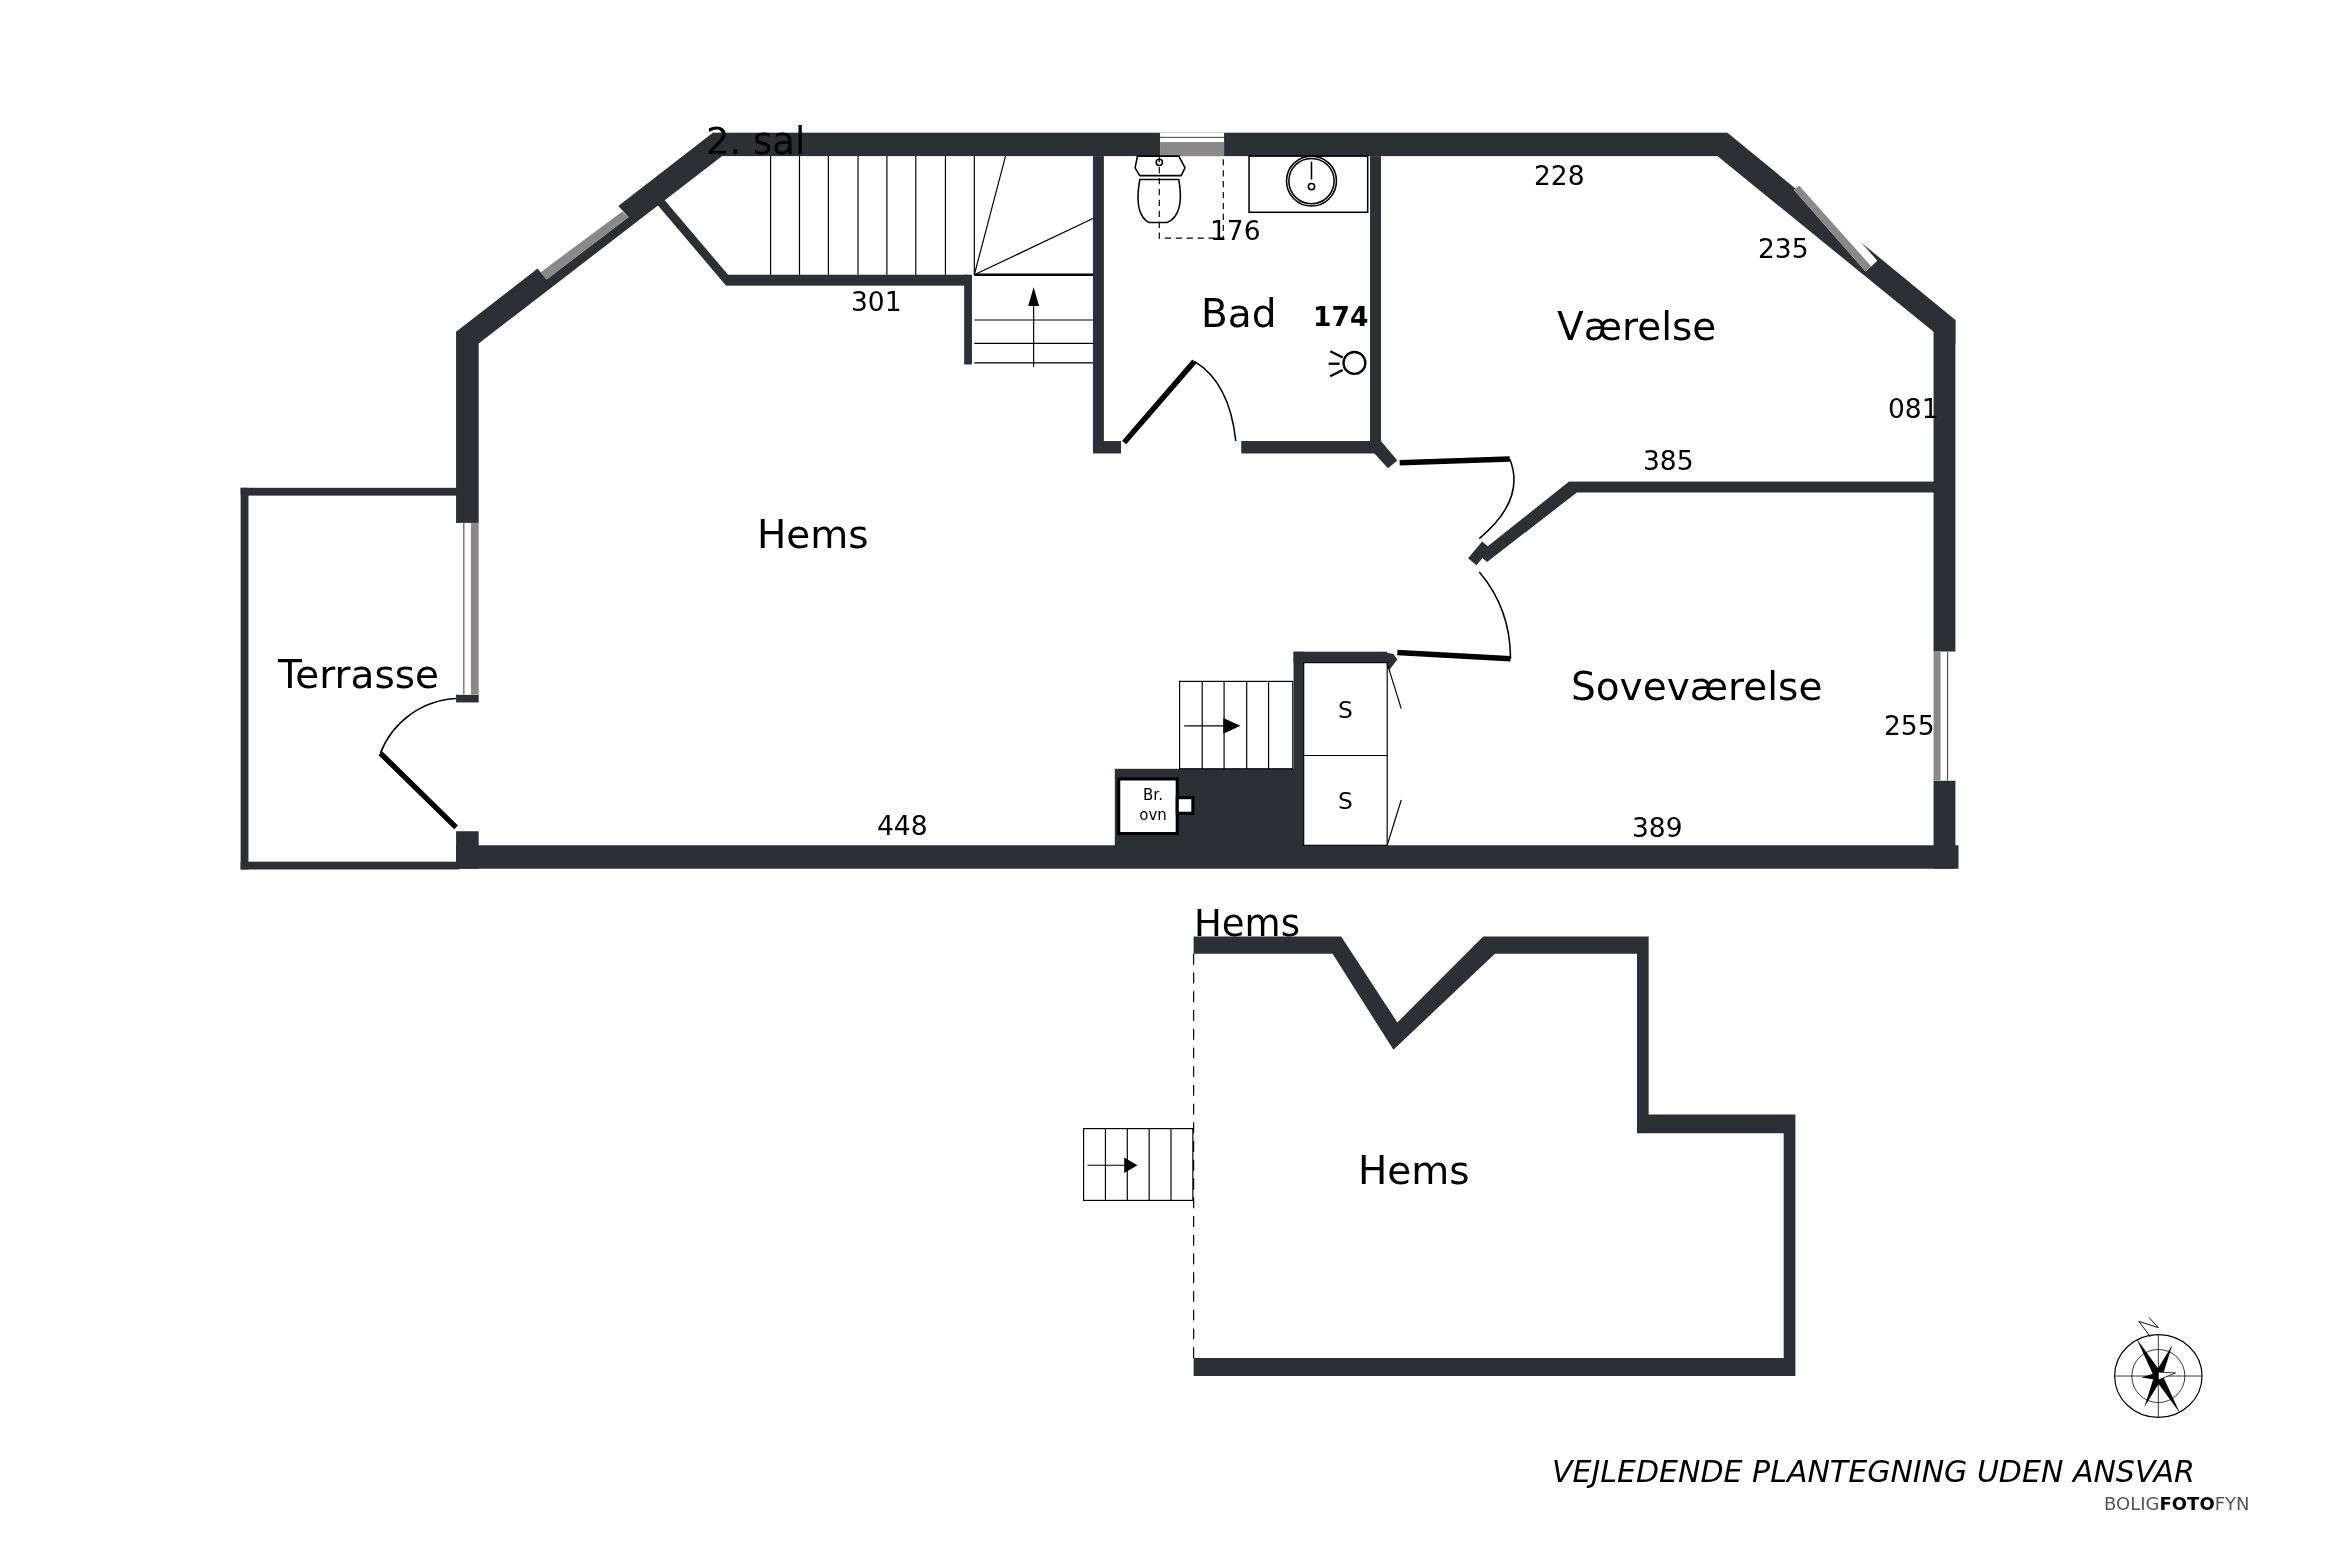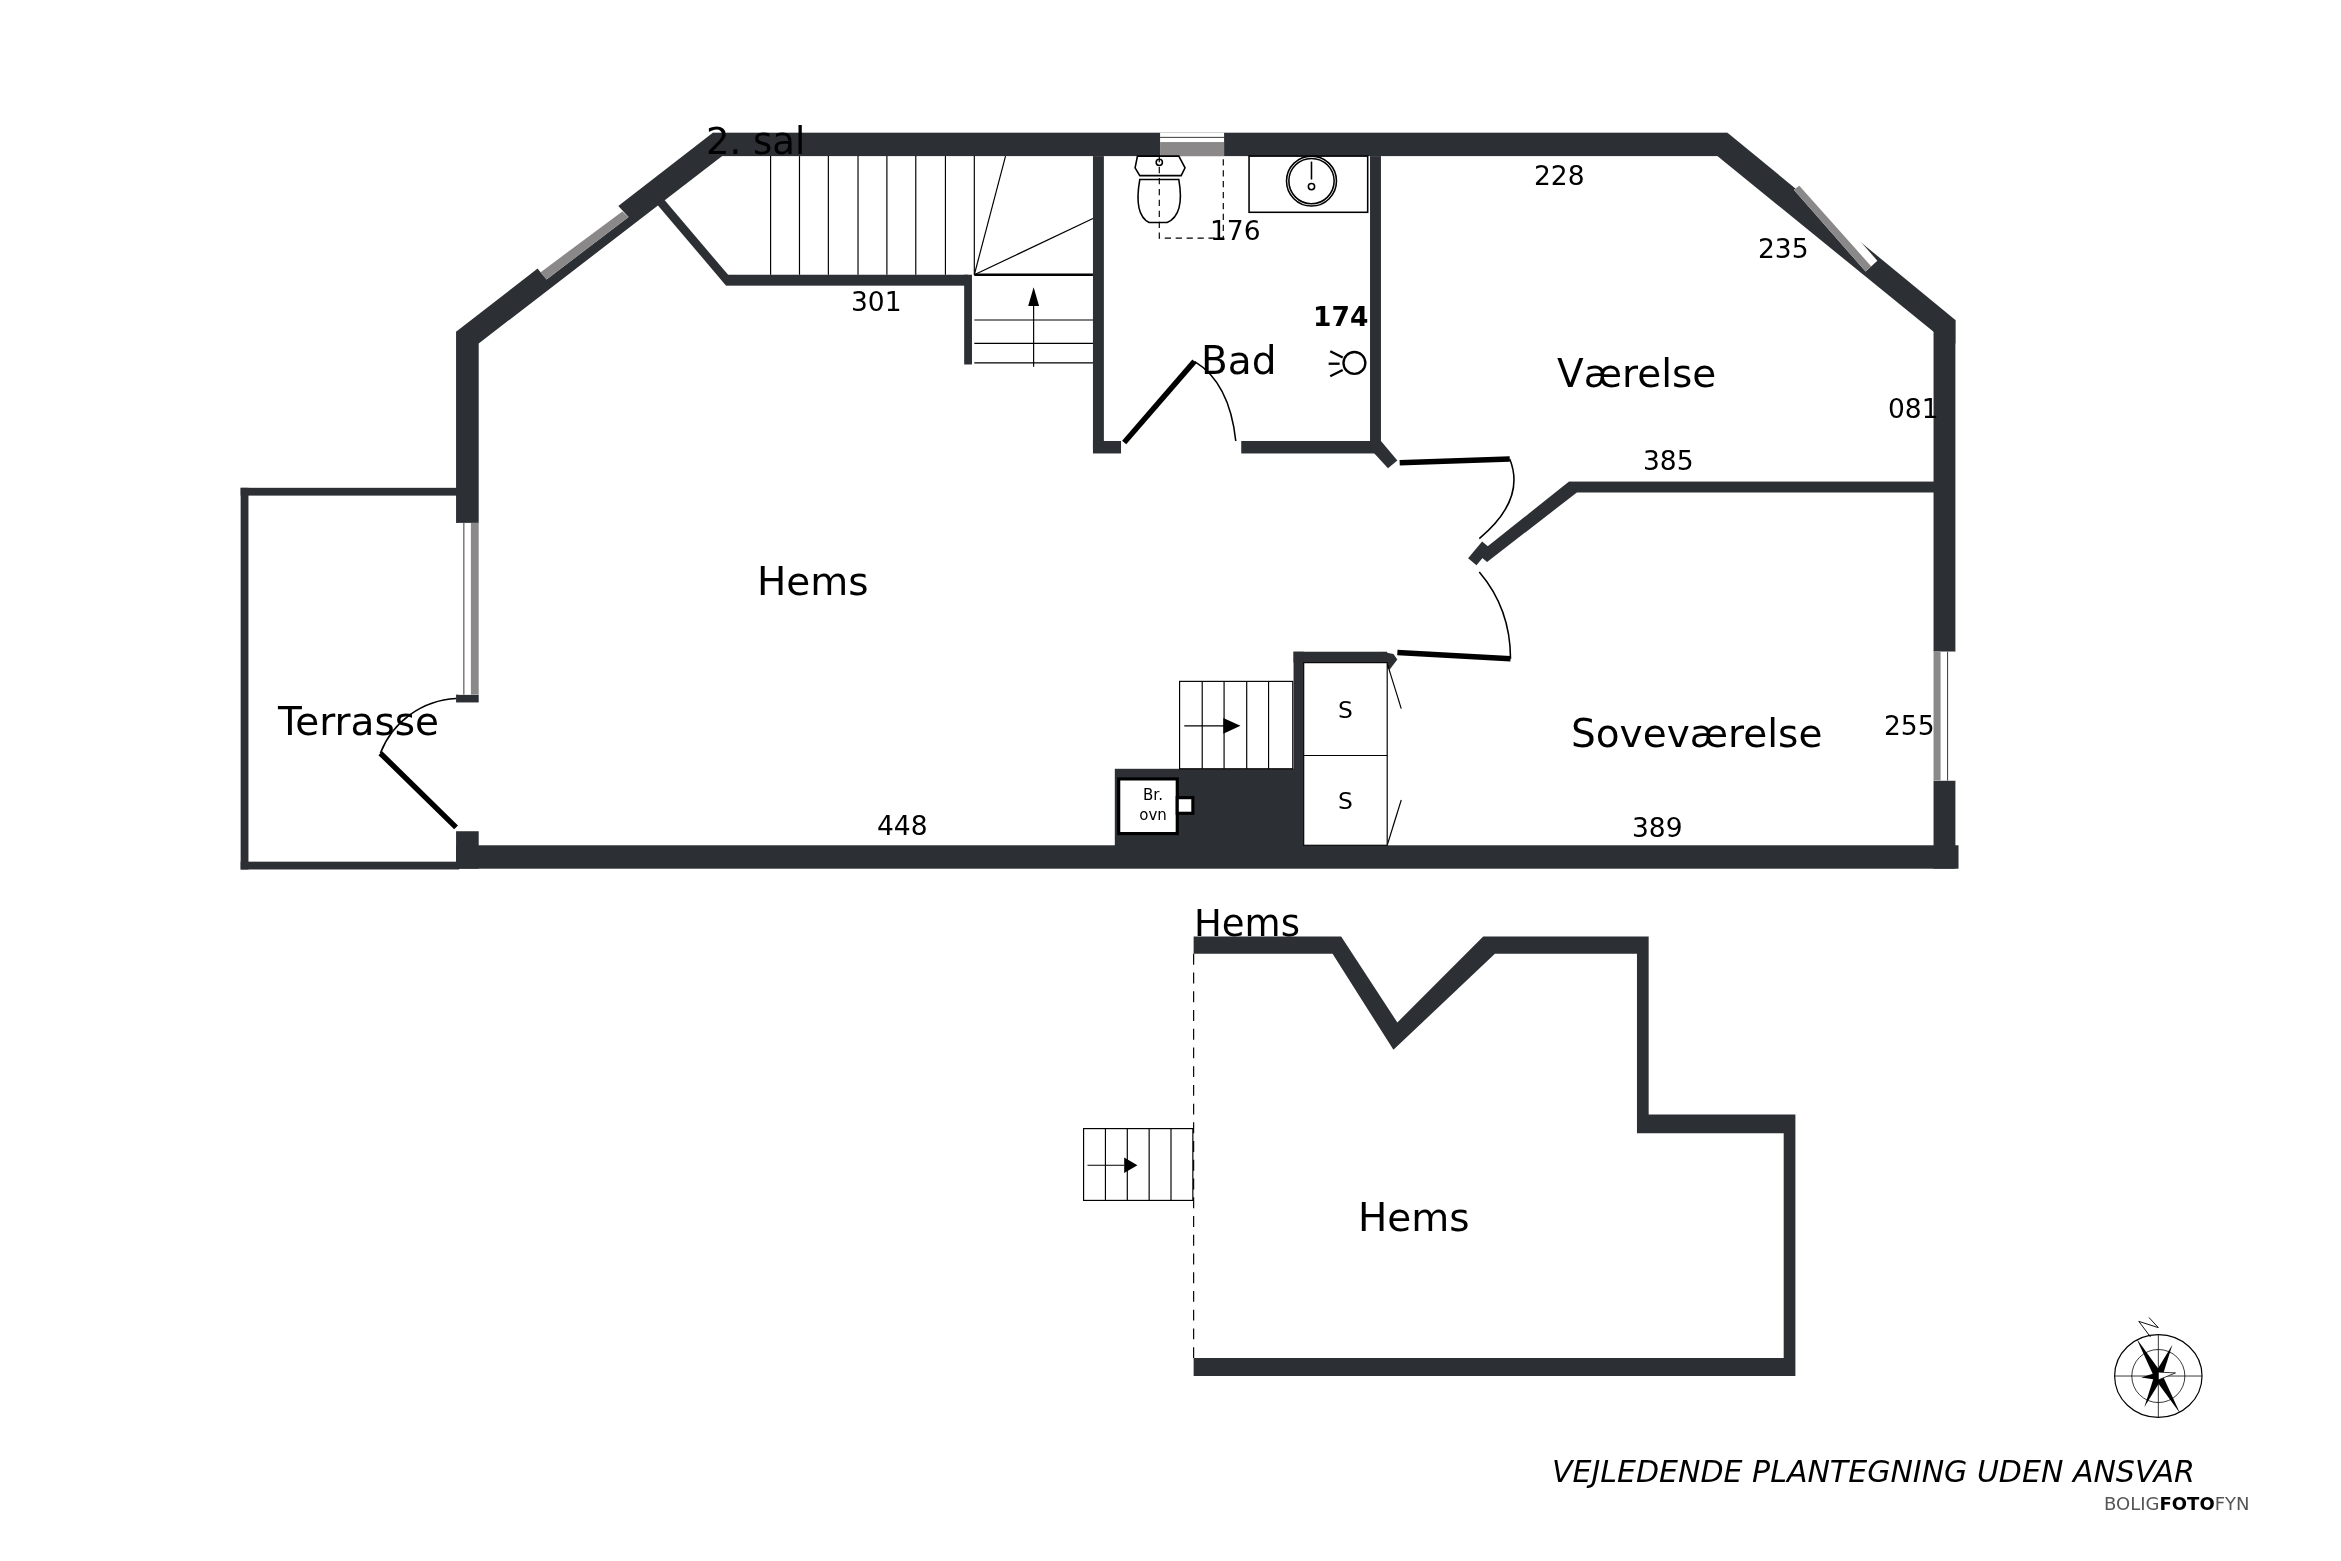--- a/index.html
+++ b/index.html
@@ -1,19 +1,19 @@
 <!DOCTYPE html>
 <html style="font-size:12.5px"><head>
 <meta charset="utf-8">
 <style>
   html, body { margin:0; padding:0; background:#ffffff; }
   body { width:2342px; height:1561px; position:relative; overflow:hidden; font-family:"Liberation Sans", sans-serif; }
   svg { position:absolute; left:0; top:0; }
   .lbl { position:absolute; color:#000; white-space:nowrap; font-family:"DejaVu Sans", sans-serif; }
-  .room { font-size:39px;margin-top:47px; }
+  .room { font-size:39px; }
   .dim { font-size:26.5px; }
   .small { font-size:23.4px; }
   .tiny { font-size:15px; text-align:center; line-height:20px; }
   .title { font-size:37px; }
   .footer { font-size:30px; letter-spacing:0px; }
   .brand { font-size:18px; color:#555; }
   .brand b { color:#000; }
 </style>
 </head>
 <body>

